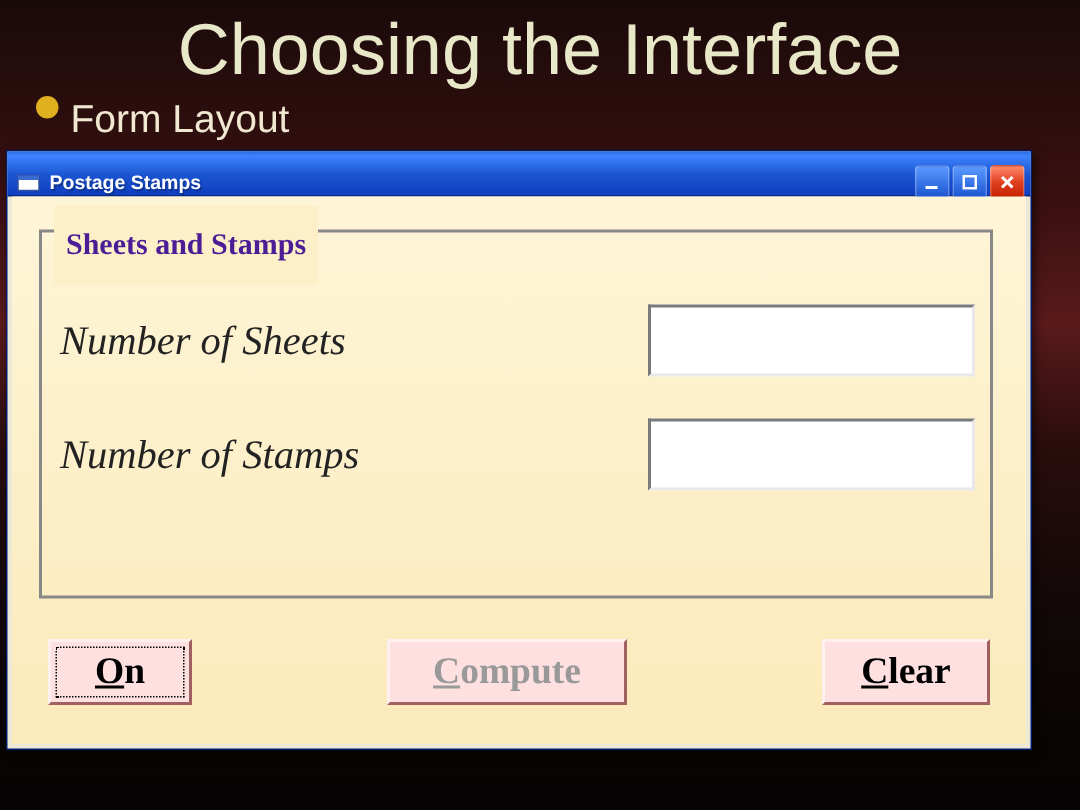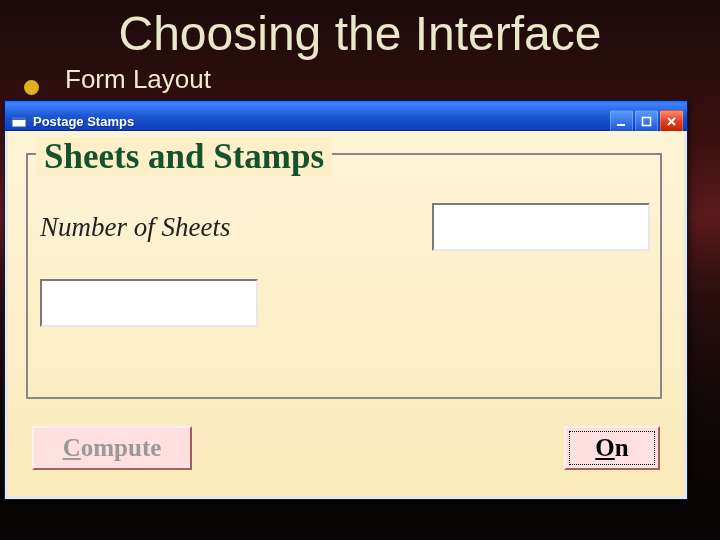--- a/index.html
+++ b/index.html
@@ -23,22 +23,22 @@
     font-size: 48px;
     color: #e8e8c8;
     font-family: Liberation Sans, sans-serif;
     font-weight: 400;
   }
   .bullet-row {
     position: absolute;
     top: 64px;
     left: 24px;
     display: flex;
-    align-items: flex-end;
-    gap: 26px;
+    align-items: flex-start;
+    gap: 8px;
   }
   .bullet-dot {
     width: 15px;
     height: 15px;
     border-radius: 50%;
     background: #e0b020;
   }
   .bullet-text {
     font-size: 26px;
     color: #f0e8d0;
@@ -122,26 +122,26 @@
     border-top: 2px solid #888;
     border-right: 2px solid #888;
     border-left: 2px solid #888;
     border-bottom: 2px solid #888;
     left: 0; right: 0; top: 14px; bottom: 0;
   }
   .group .legend {
     position: absolute;
     left: 10px;
     top: -2px;
-    padding: 0 8px;
+    padding: 15px 8px;
     background: #fdf0c8;
     font-family: Georgia, "Times New Roman", serif;
     font-weight: bold;
-    font-size: 35px;
-    color: #14532d;
+    font-size: 20px;
+    color: #4c1d95;
   }
 
   .row {
     position: absolute;
     display: flex;
     align-items: center;
   }
   .row1 { left: 14px; top: 64px; width: 610px; }
   .row2 { left: 14px; top: 140px; width: 610px; }
   .label {
@@ -248,28 +248,32 @@
       <div class="group">
         <div class="frame-line"></div>
         <div class="legend">Sheets and Stamps</div>
 
         <div class="row row1">
           <span class="label">Number of Sheets</span>
           <input class="txtbox" type="text" value="" style="">
         </div>
 
         <div class="row row2">
+          <span class="label">Number of Stamps</span>
           <input class="txtbox" type="text" value="" style="">
         </div>
       </div>
 
       <div class="button-bar">
+        <button class="btn on focus">
+          <span class="ul">O</span><span>n</span>
+        </button>
         <button class="btn compute disabled">
           <span class="ul">C</span><span>ompute</span>
         </button>
-        <button class="btn on focus">
-          <span class="ul">O</span><span>n</span>
+        <button class="btn">
+          <span class="ul">C</span><span>lear</span>
         </button>
       </div>
 
     </div>
   </div>
 </div>
 
 </body></html>

